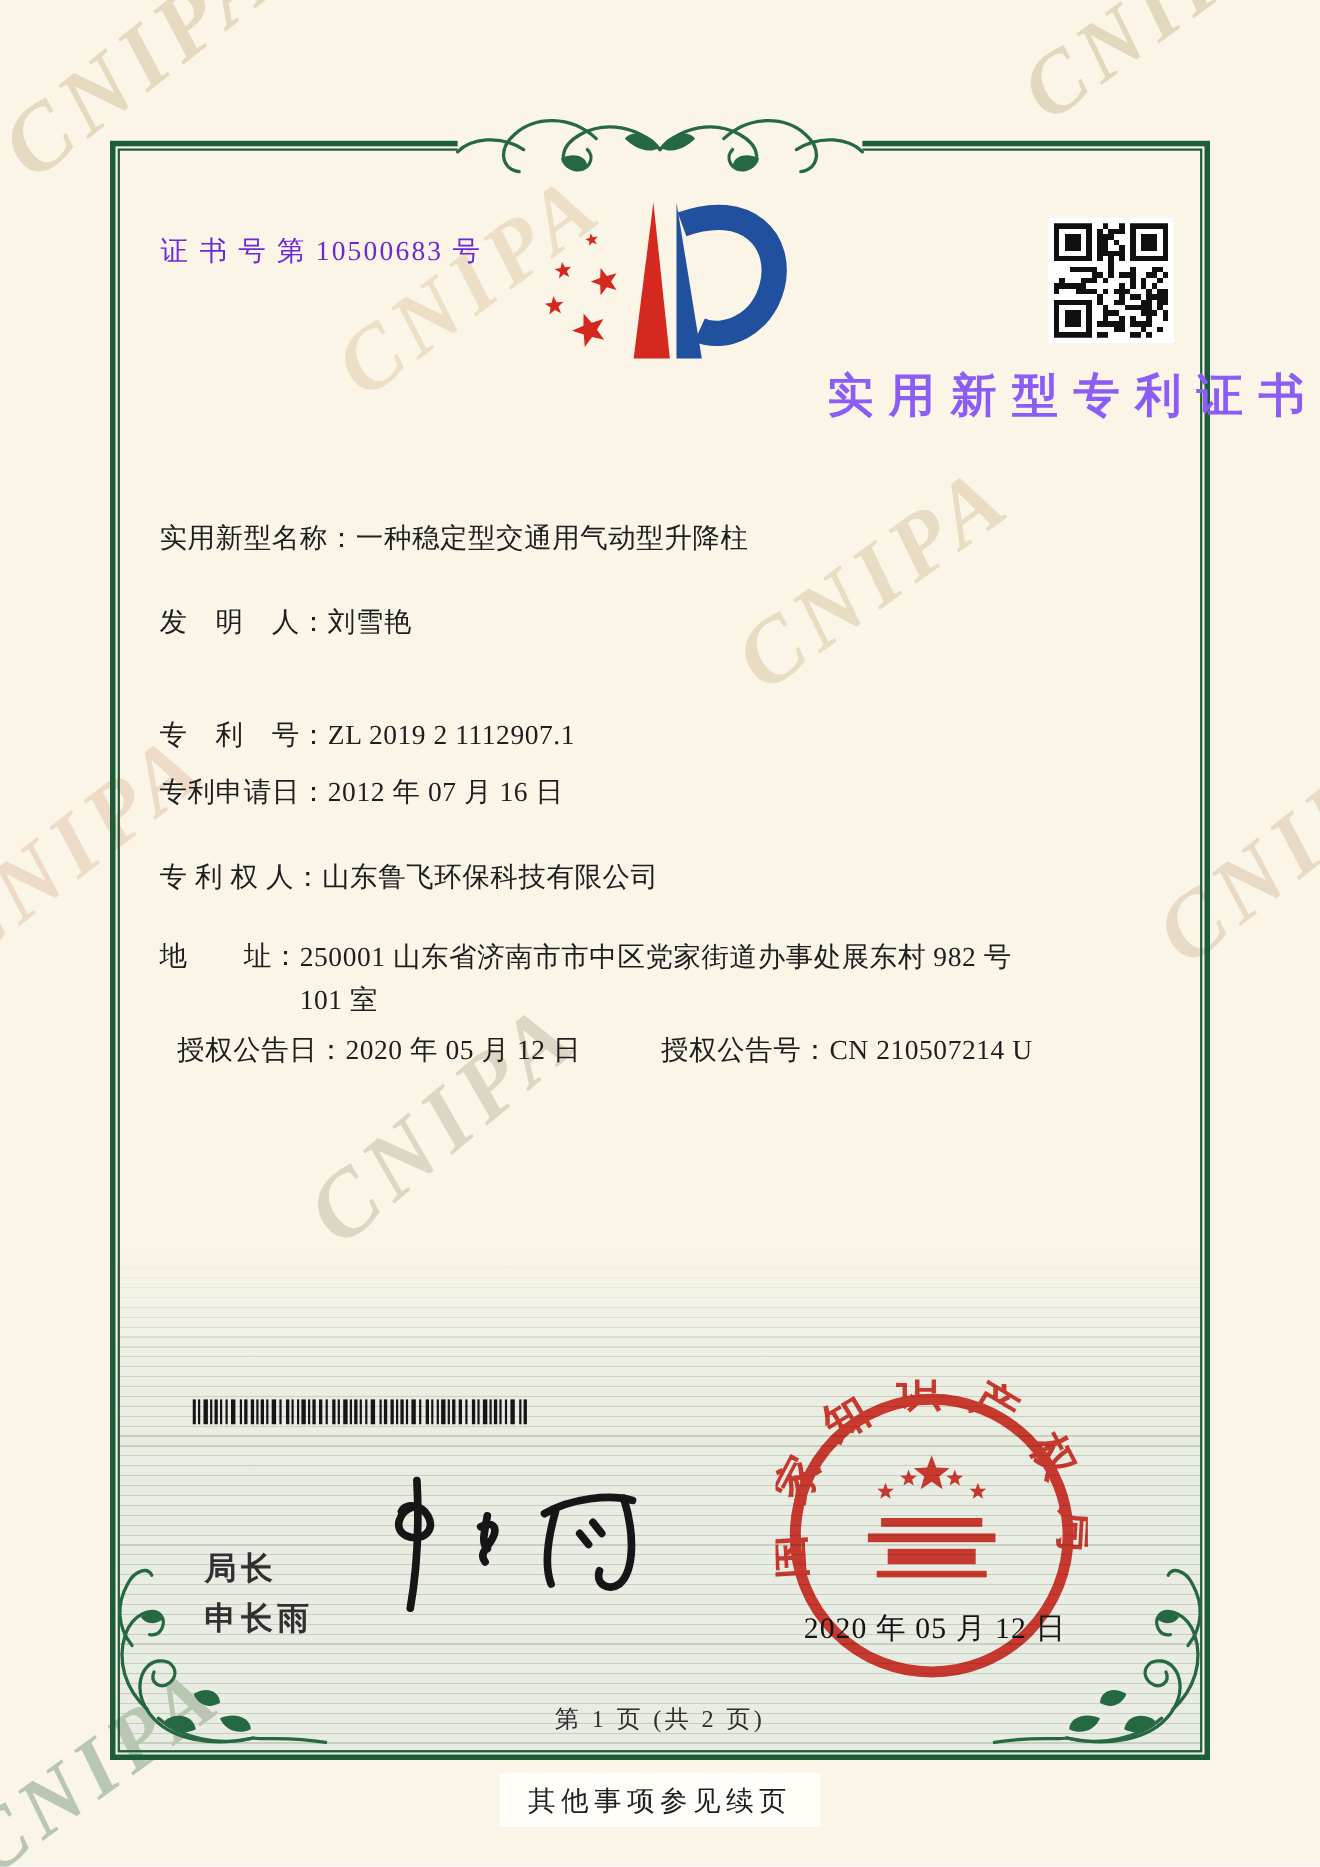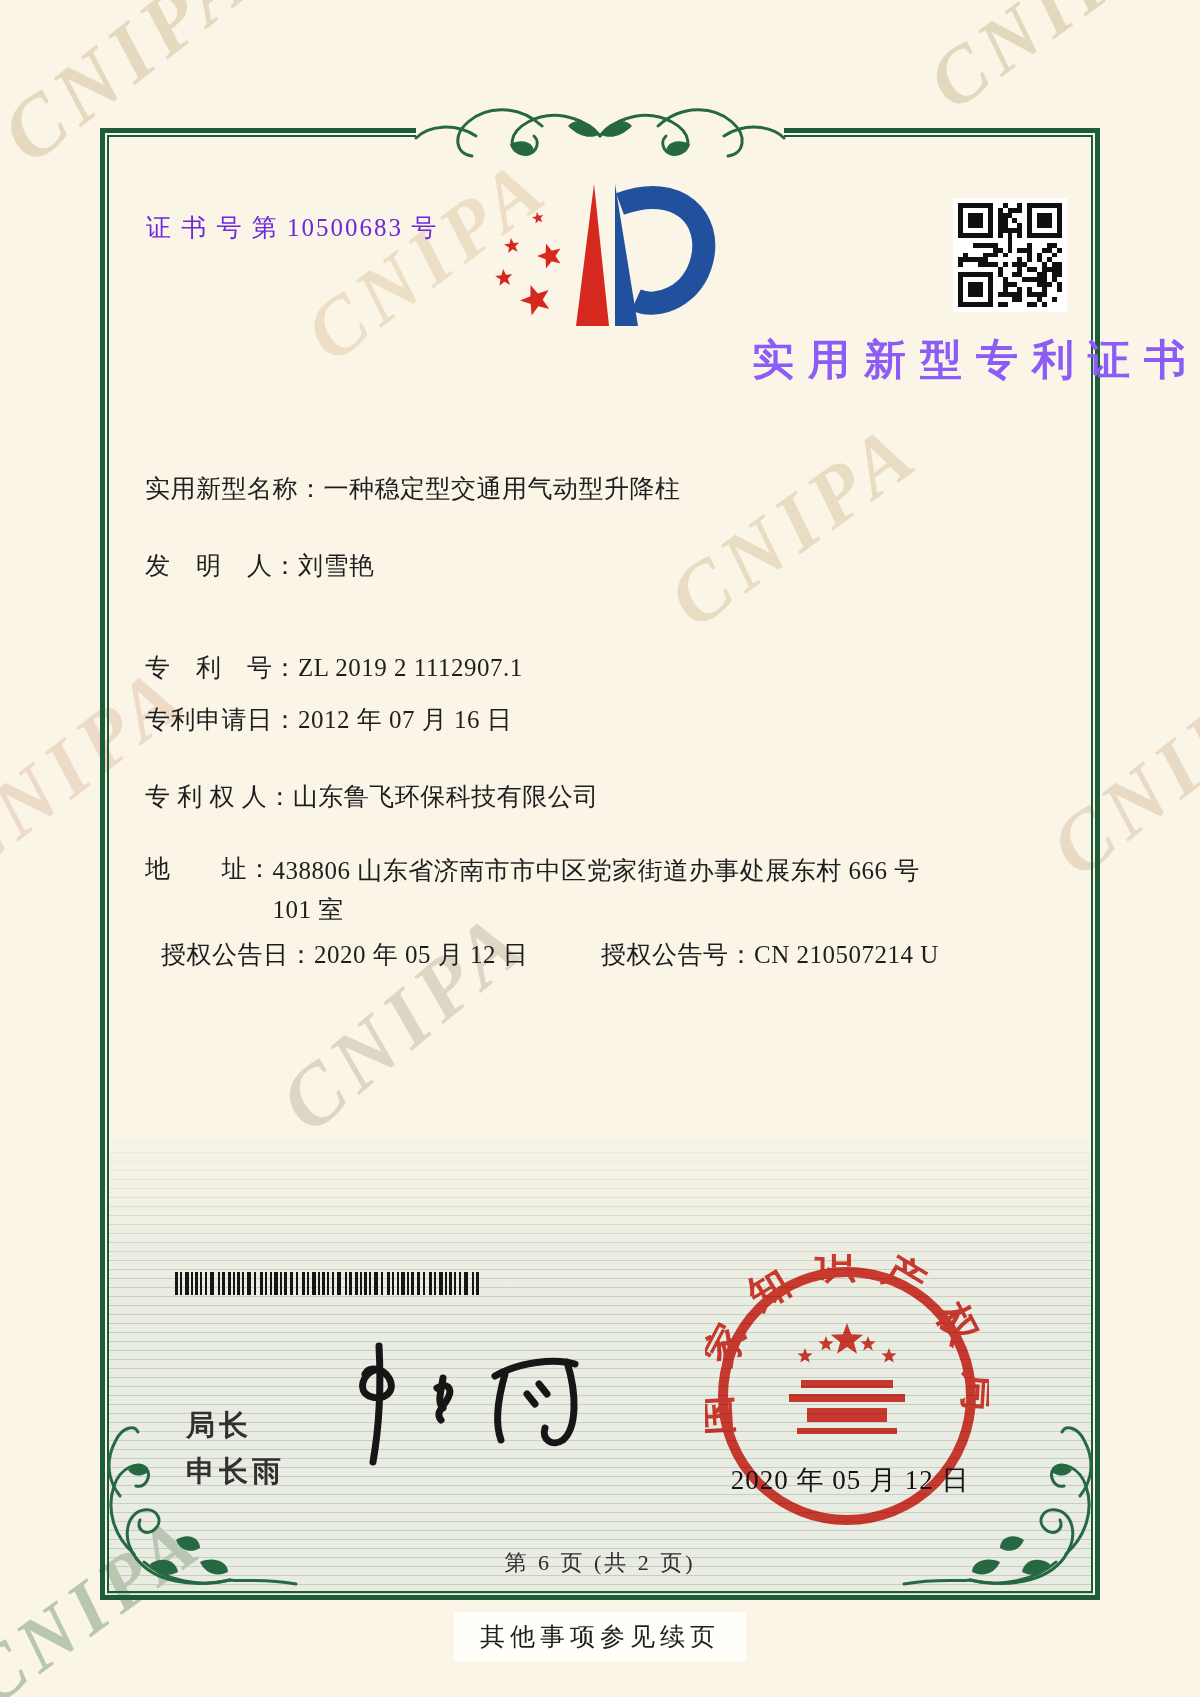--- a/index.html
+++ b/index.html
@@ -376,21 +376,21 @@
   <div class="field" style="top:626px;margin-top:25px;">
     <span>专　利　号：</span><span>ZL 2019 2 1112907.1</span>
   </div>
   <div class="field" style="top:703px;">
     <span>专利申请日：</span><span>2012 年 07 月 16 日</span>
   </div>
   <div class="field" style="top:780px;">
     <span>专 利 权 人：</span><span>山东鲁飞环保科技有限公司</span>
   </div>
   <div class="field" style="top:852px;">
-    <span>地　　址：</span><span class="addr-val"><span>438806 山东省济南市市中区党家街道办事处展东村 666 号</span><span class="addr-line2">101 室</span></span>
+    <span>地　　址：</span><span class="addr-val"><span>250001 山东省济南市市中区党家街道办事处展东村 982 号</span><span class="addr-line2">101 室</span></span>
   </div>
   <div class="field" style="top:938px;margin-left:16px;">
     <span>授权公告日：</span><span>2020 年 05 月 12 日</span>
     <span class="grant-right"><span>授权公告号：</span><span>CN 210507214 U</span></span>
   </div>
 
 
   <div class="barcode" id="barcode"><span class="bar" style="width: 3px; margin-right: 2px;"></span><span class="bar" style="width: 2px; margin-right: 3px;"></span><span class="bar" style="width: 4px; margin-right: 2px;"></span><span class="bar" style="width: 2px; margin-right: 2px;"></span><span class="bar" style="width: 3px; margin-right: 2px;"></span><span class="bar" style="width: 2px; margin-right: 3px;"></span><span class="bar" style="width: 2px; margin-right: 3px;"></span><span class="bar" style="width: 4px; margin-right: 4px;"></span><span class="bar" style="width: 2px; margin-right: 2px;"></span><span class="bar" style="width: 3px; margin-right: 3px;"></span><span class="bar" style="width: 3px; margin-right: 2px;"></span><span class="bar" style="width: 2px; margin-right: 2px;"></span><span class="bar" style="width: 3px; margin-right: 2px;"></span><span class="bar" style="width: 2px; margin-right: 3px;"></span><span class="bar" style="width: 4px; margin-right: 3px;"></span><span class="bar" style="width: 2px; margin-right: 4px;"></span><span class="bar" style="width: 3px; margin-right: 2px;"></span><span class="bar" style="width: 2px; margin-right: 3px;"></span><span class="bar" style="width: 2px; margin-right: 2px;"></span><span class="bar" style="width: 4px; margin-right: 2px;"></span><span class="bar" style="width: 2px; margin-right: 2px;"></span><span class="bar" style="width: 3px; margin-right: 3px;"></span><span class="bar" style="width: 3px; margin-right: 3px;"></span><span class="bar" style="width: 2px; margin-right: 4px;"></span><span class="bar" style="width: 3px; margin-right: 2px;"></span><span class="bar" style="width: 2px; margin-right: 3px;"></span><span class="bar" style="width: 4px; margin-right: 2px;"></span><span class="bar" style="width: 2px; margin-right: 2px;"></span><span class="bar" style="width: 3px; margin-right: 2px;"></span><span class="bar" style="width: 2px; margin-right: 3px;"></span><span class="bar" style="width: 2px; margin-right: 3px;"></span><span class="bar" style="width: 4px; margin-right: 4px;"></span><span class="bar" style="width: 2px; margin-right: 2px;"></span><span class="bar" style="width: 3px; margin-right: 3px;"></span><span class="bar" style="width: 3px; margin-right: 2px;"></span><span class="bar" style="width: 2px; margin-right: 2px;"></span><span class="bar" style="width: 3px; margin-right: 2px;"></span><span class="bar" style="width: 2px; margin-right: 3px;"></span><span class="bar" style="width: 4px; margin-right: 3px;"></span><span class="bar" style="width: 2px; margin-right: 4px;"></span><span class="bar" style="width: 3px; margin-right: 2px;"></span><span class="bar" style="width: 2px; margin-right: 3px;"></span><span class="bar" style="width: 2px; margin-right: 2px;"></span><span class="bar" style="width: 4px; margin-right: 2px;"></span><span class="bar" style="width: 2px; margin-right: 2px;"></span><span class="bar" style="width: 3px; margin-right: 3px;"></span><span class="bar" style="width: 3px; margin-right: 3px;"></span><span class="bar" style="width: 2px; margin-right: 4px;"></span><span class="bar" style="width: 3px; margin-right: 2px;"></span><span class="bar" style="width: 2px; margin-right: 3px;"></span><span class="bar" style="width: 4px; margin-right: 2px;"></span><span class="bar" style="width: 2px; margin-right: 2px;"></span><span class="bar" style="width: 3px; margin-right: 2px;"></span><span class="bar" style="width: 2px; margin-right: 3px;"></span><span class="bar" style="width: 2px; margin-right: 3px;"></span><span class="bar" style="width: 4px; margin-right: 4px;"></span><span class="bar" style="width: 2px; margin-right: 2px;"></span><span class="bar" style="width: 3px; margin-right: 3px;"></span></div>
 
   <div class="signer-title">局长</div>
@@ -422,16 +422,16 @@
         <polygon points="42.0,-48.0 44.0,-42.7 49.6,-42.5 45.2,-39.0 46.7,-33.5 42.0,-36.6 37.3,-33.5 38.8,-39.0 34.4,-42.5 40.0,-42.7" fill="#d6281c"></polygon>
         <rect x="-46" y="-16" width="92" height="8"></rect>
         <rect x="-58" y="-2" width="116" height="8"></rect>
         <rect x="-40" y="12" width="80" height="14"></rect>
         <rect x="-50" y="32" width="100" height="6"></rect>
       </g>
   </svg>
 
   <div class="issue-date">2020 年 05 月 12 日</div>
 
-  <div class="page-indicator">第 6 页 (共 2 页)</div>
+  <div class="page-indicator">第 1 页 (共 2 页)</div>
   <div class="continuation">其他事项参见续页</div>
 
 </div>
 
 </body></html>

